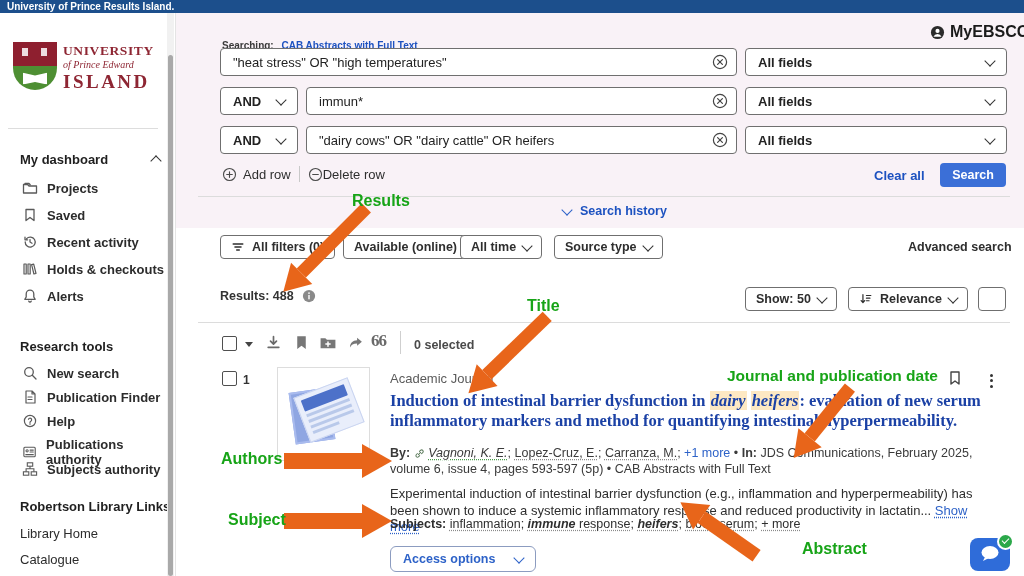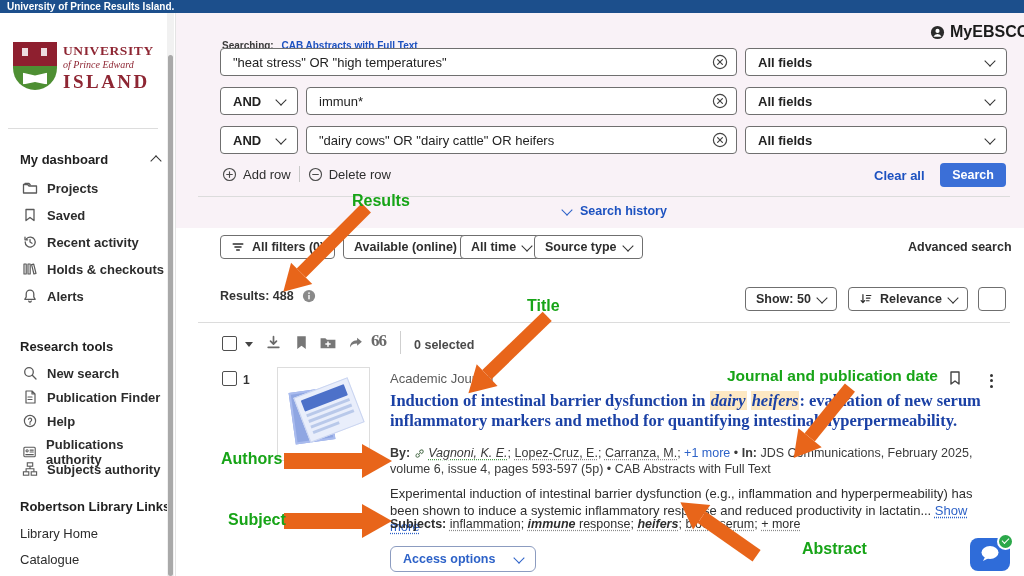--- a/index.html
+++ b/index.html
@@ -259,21 +259,21 @@
 
   <div class="abs" style="left:222px;top:166px;display:flex;align-items:center;gap:8px;font-size:13px;color:#2e2e2e;">
     <div style="display:flex;align-items:center;gap:6px;cursor:pointer;">
       <svg width="15" height="15" viewBox="0 0 16 16">
           <circle cx="8" cy="8" r="6.4" stroke="#4a4a4a" stroke-width="1.2" fill="none"></circle>
           <path d="M8 5v6M5 8h6" stroke="#4a4a4a" stroke-width="1.2" stroke-linecap="round"></path>
         </svg>
       <span>Add row</span>
     </div>
     <div style="width:1px;height:16px;background:#c9c9c9;"></div>
-    <div style="display:flex;align-items:center;gap:6px;cursor:pointer;">
+    <div style="display:flex;align-items:center;cursor:pointer;">
       <svg width="15" height="15" viewBox="0 0 16 16">
           <circle cx="8" cy="8" r="6.4" stroke="#4a4a4a" stroke-width="1.2" fill="none"></circle>
           <path d="M5 8h6" stroke="#4a4a4a" stroke-width="1.2" stroke-linecap="round"></path>
         </svg>
       <span>Delete row</span>
     </div>
   </div>
 
   <a class="abs linkblue" style="left:874px;top:168px;font-size:13px;">Clear all</a>
   <button class="abs btn-search" style="left:940px;top:163px;">Search</button>
@@ -291,21 +291,21 @@
       </svg>
     <span>All filters (0)</span>
   </div>
   <div class="chip" style="left:343px;top:235px;">
     <span>Available (online)</span>
   </div>
   <div class="chip" style="left:460px;top:235px;">
     <span>All time</span>
       <span class="chev"></span>
   </div>
-  <div class="chip" style="left:534px;top:235px;align-items:center;">
+  <div class="chip" style="left:554px;top:235px;align-items:center;">
     <span>Source type</span>
       <span class="chev"></span>
   </div>
   <div class="abs" style="left:908px;top:240px;font-size:12.5px;font-weight:600;color:#2e2e2e;cursor:pointer;">Advanced search</div>
 
   <div class="abs" style="left:220px;top:289px;display:flex;align-items:center;gap:8px;">
     <span style="font-size:12.5px;font-weight:bold;color:#333;">Results: 488</span>
     <svg width="14" height="14" viewBox="0 0 16 16">
         <circle cx="8" cy="8" r="7" fill="#8a8a8a"></circle>
         <rect x="7.2" y="6.8" width="1.6" height="5" fill="#fff"></rect>

